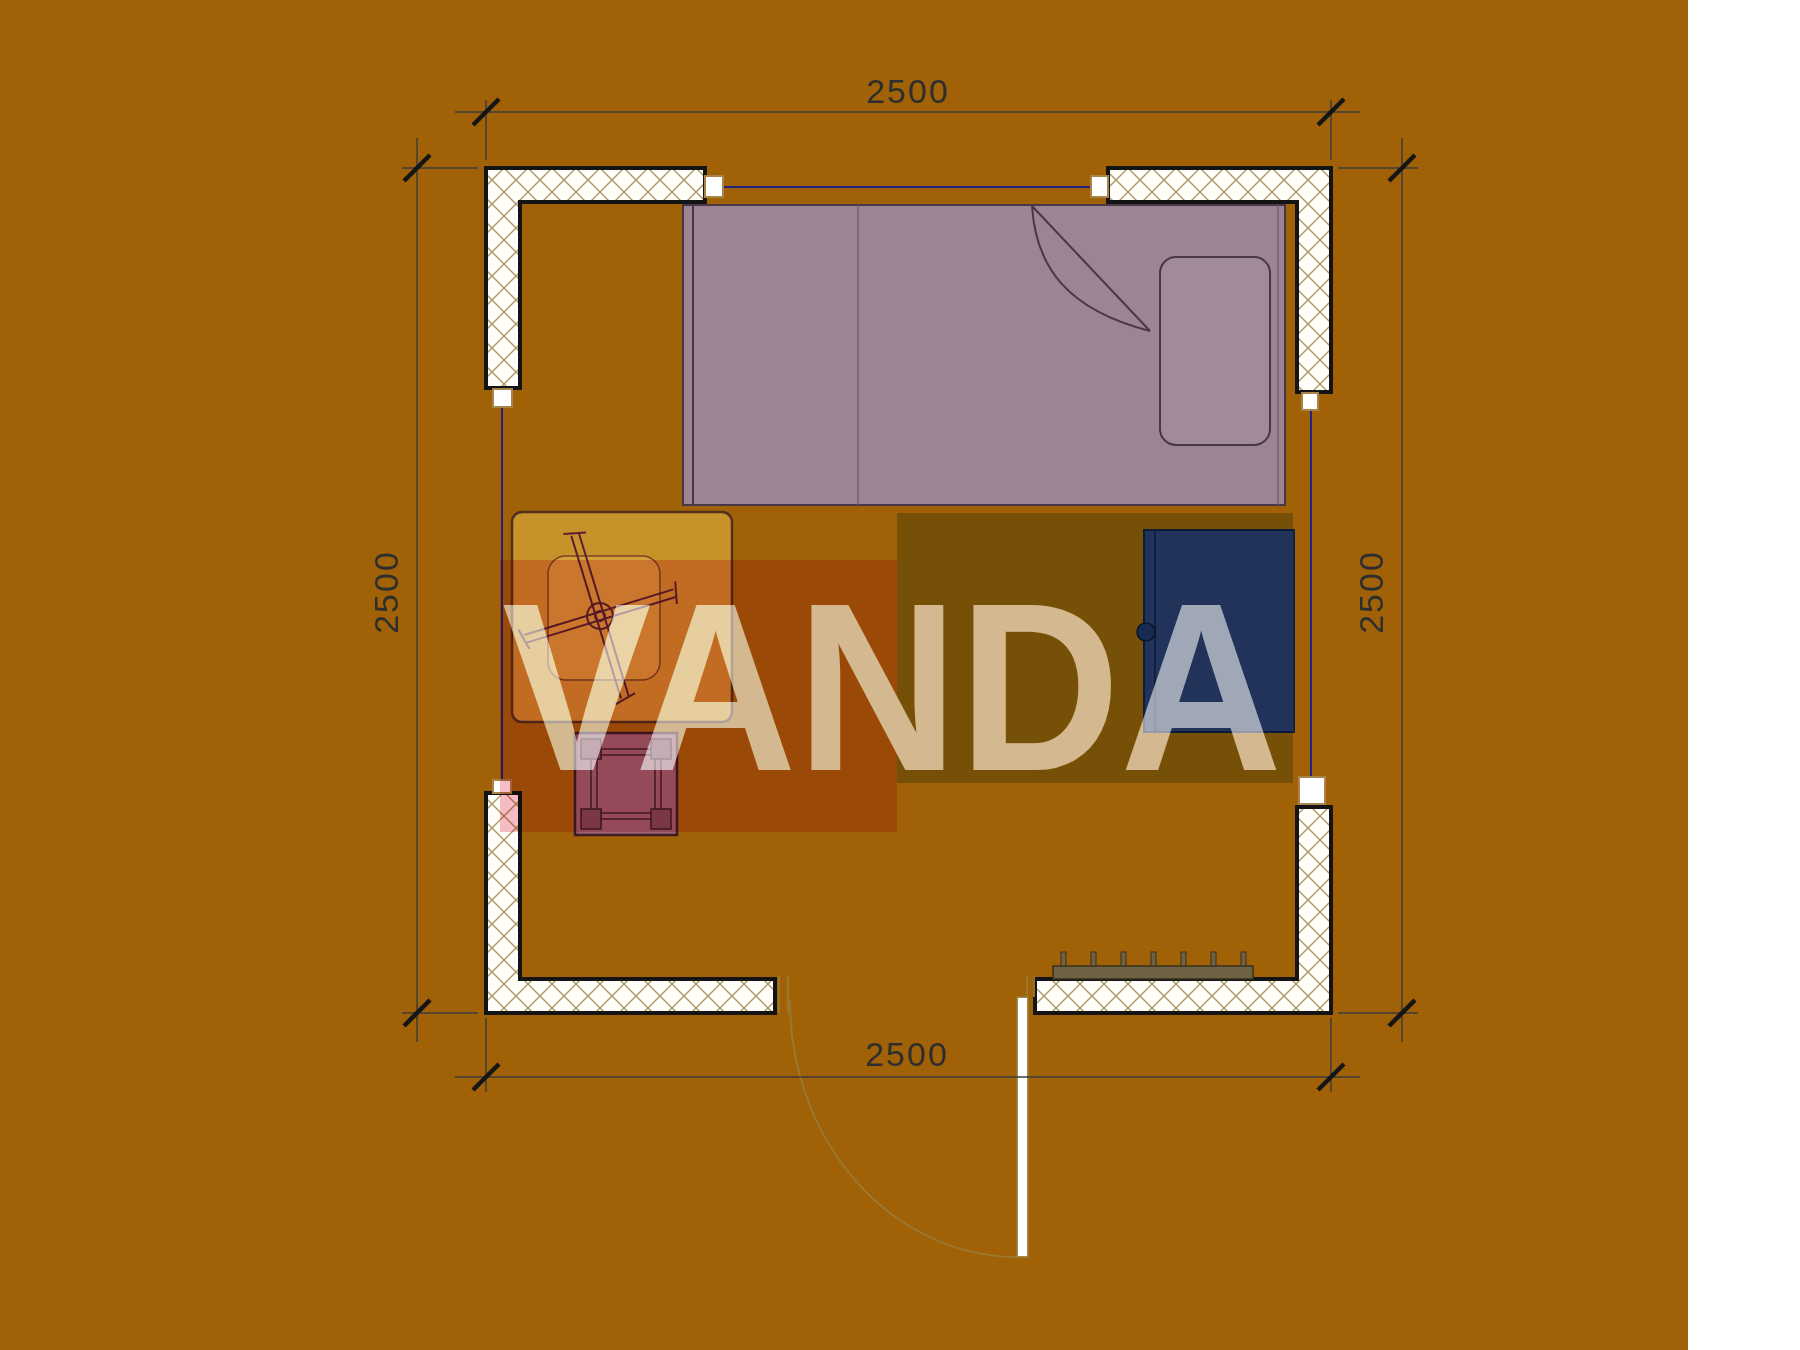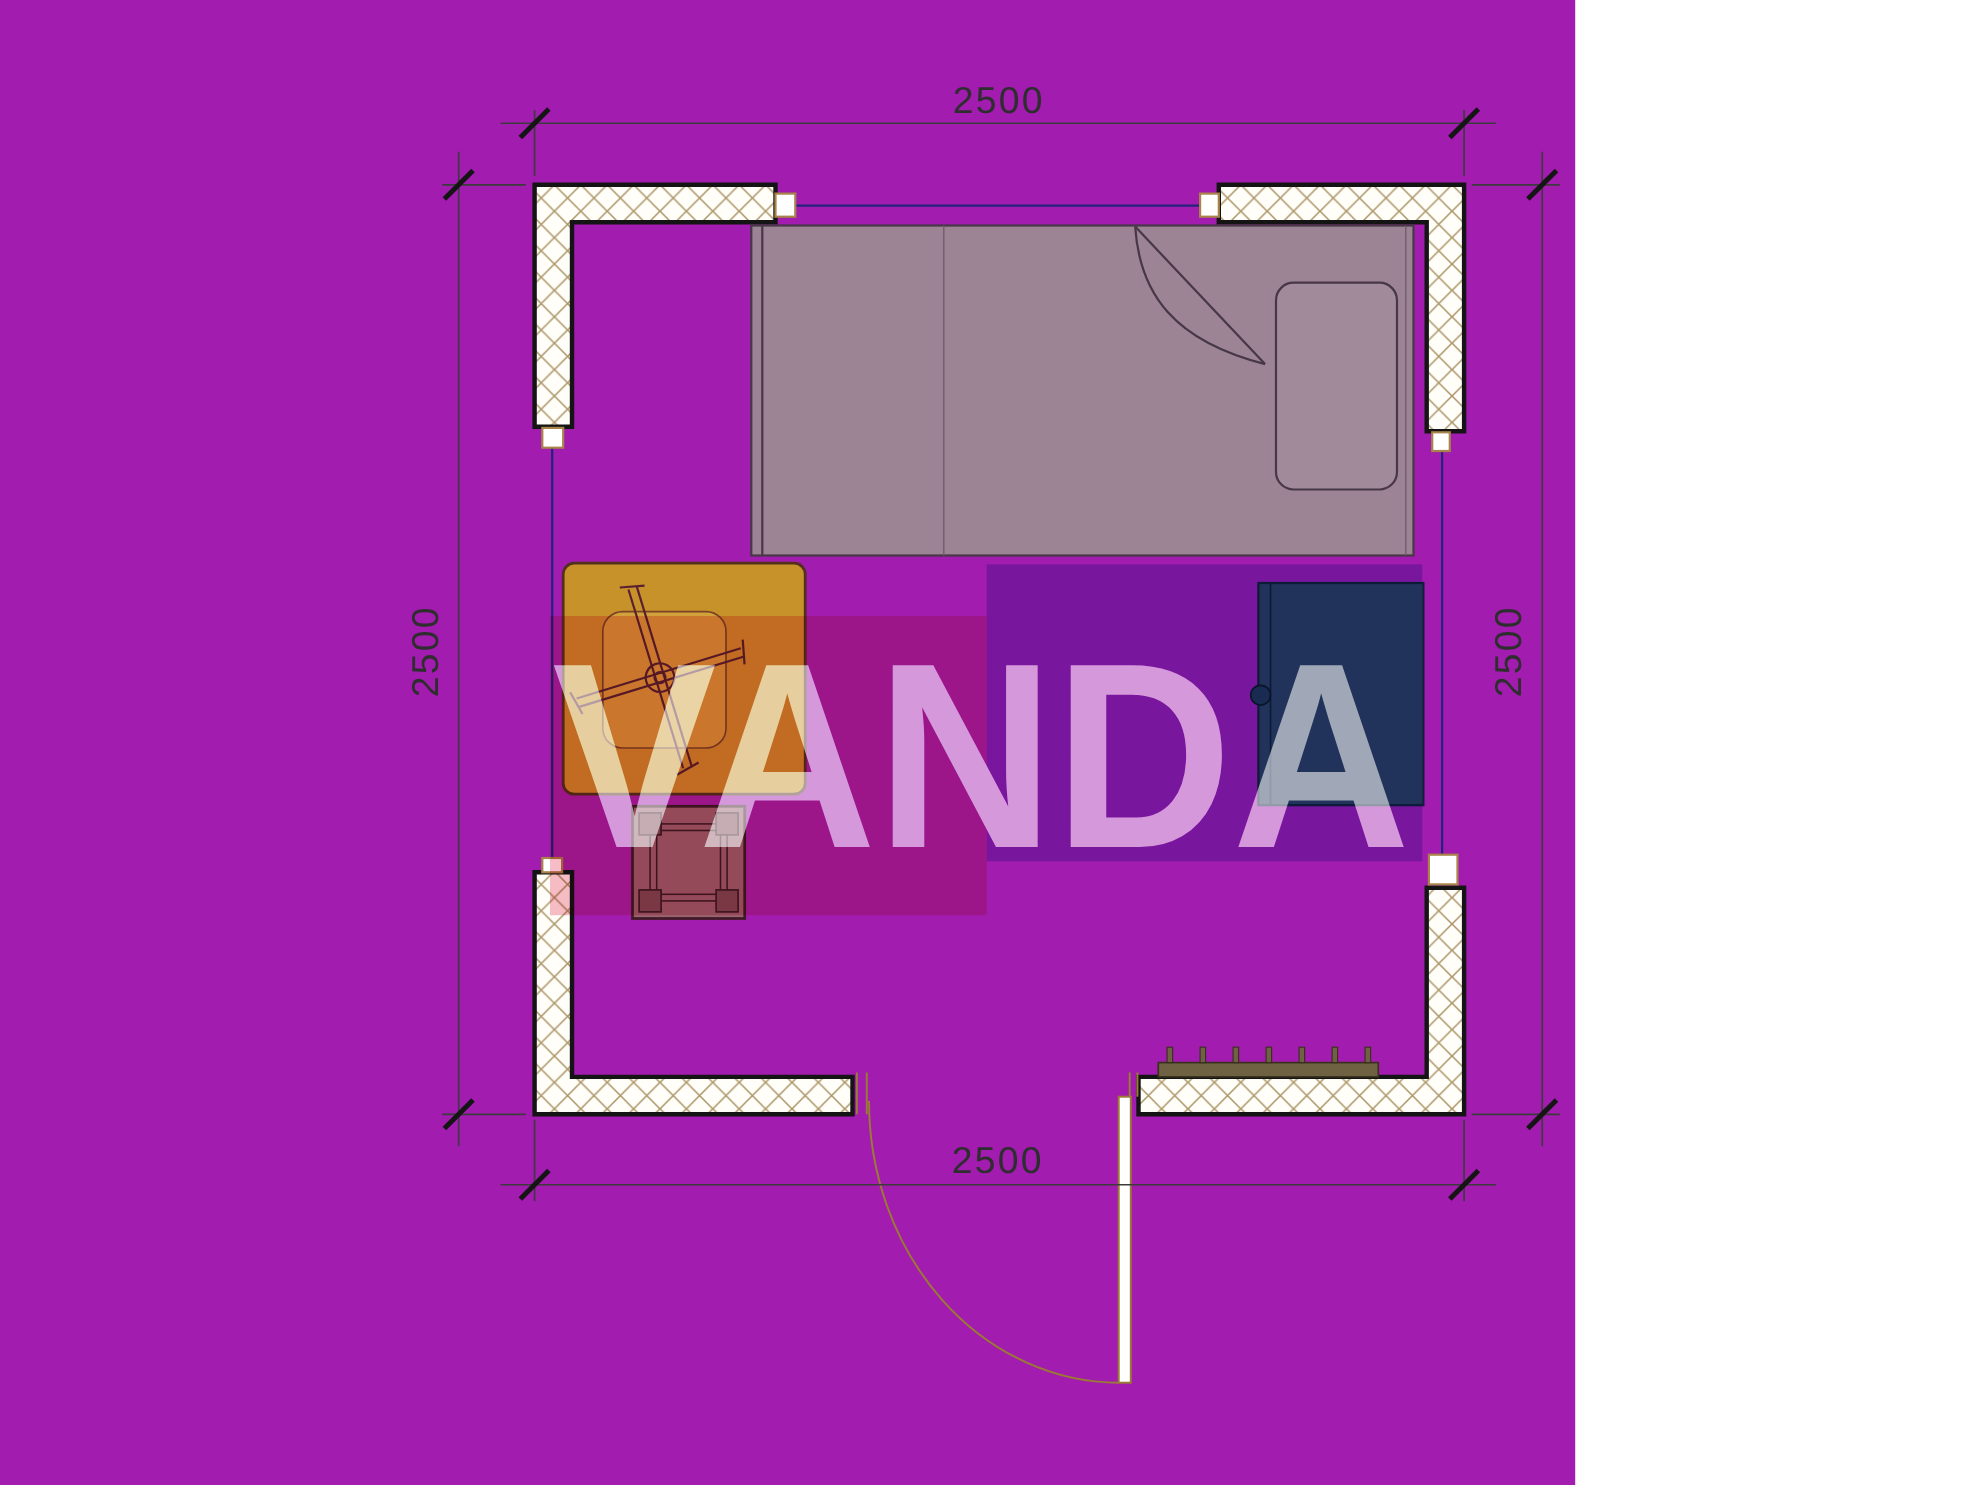--- a/index.html
+++ b/index.html
@@ -1,16 +1,16 @@
 <!DOCTYPE html>
 <html><head>
 <meta charset="utf-8">
 <style>
   html,body{margin:0;padding:0;background:#ffffff;}
-  .canvas{width:1432px;height:1350px;background:#a21caf;position:relative;overflow:hidden;
+  .canvas{width:1688px;height:1350px;background:#a16207;position:relative;overflow:hidden;
           font-family:"Liberation Sans", sans-serif;}
   svg text{font-family:"Liberation Sans", sans-serif;}
   .dim-text{fill:#2e2e2e;font-size:34px;letter-spacing:2px;}
   .thin{stroke:#3c3c3c;stroke-width:1.5;fill:none;}
   .tick{stroke:#151515;stroke-width:4.5;}
   .wall{fill:url(#hatch);stroke:#141414;stroke-width:4;}
   .winline{stroke:#23237e;stroke-width:2;fill:none;}
   .sill{fill:#ffffff;stroke:#a8834a;stroke-width:2;}
   .furn-line{stroke:#473747;stroke-width:2;fill:none;}
   .door{stroke:#9a7a35;stroke-width:1.8;fill:none;}

